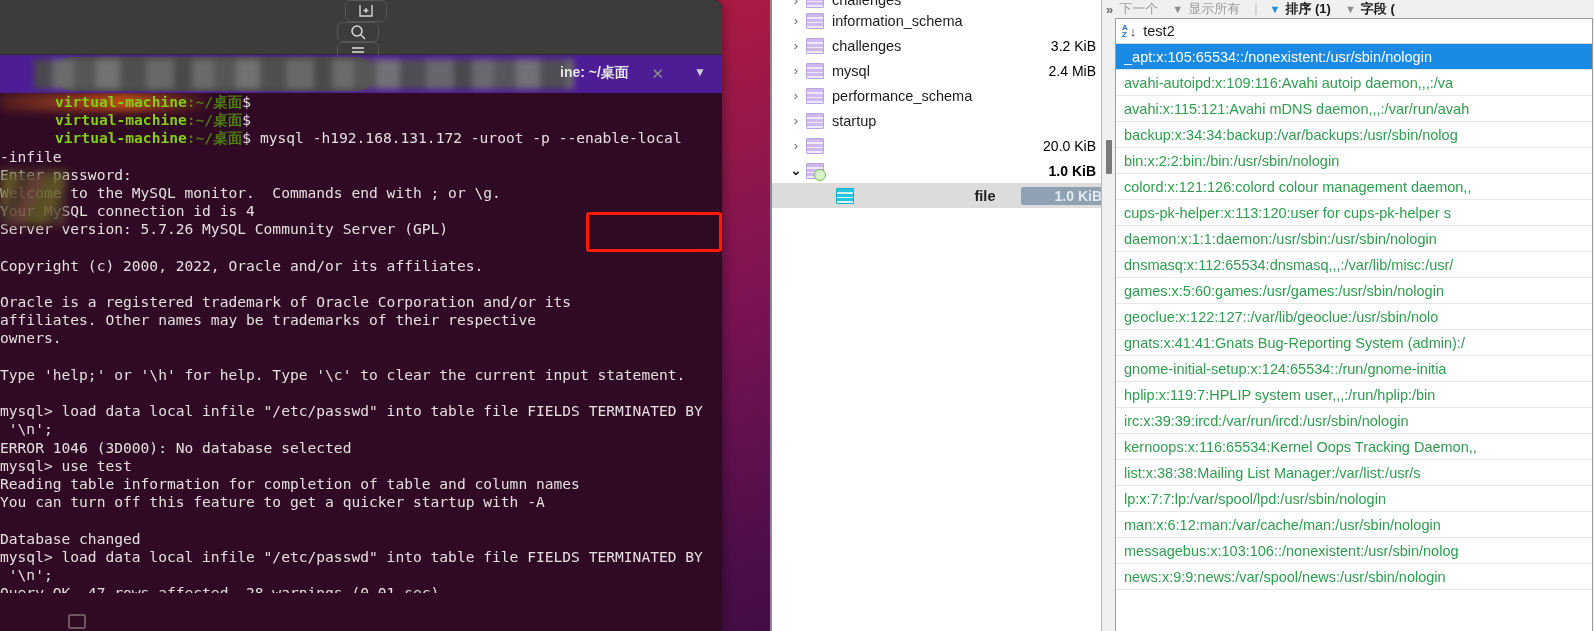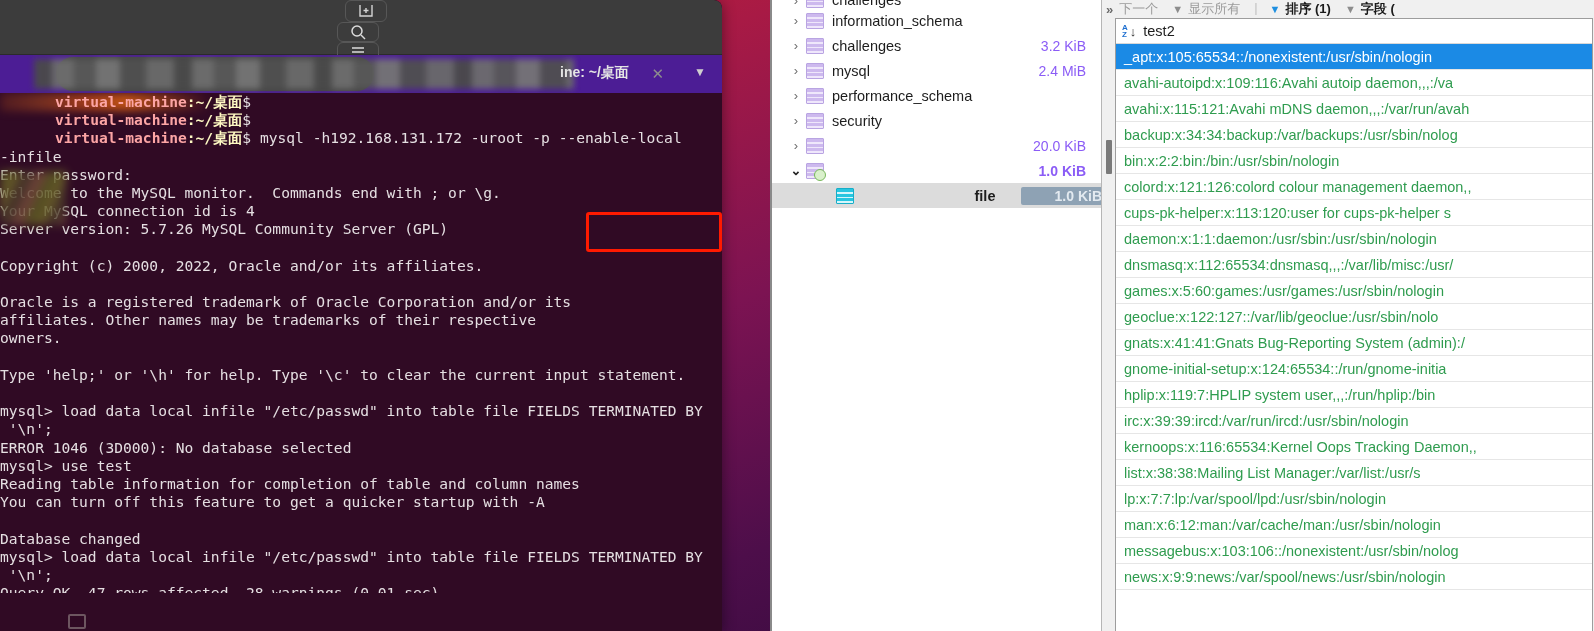--- a/index.html
+++ b/index.html
@@ -147,22 +147,22 @@
   #term-text {
     position: absolute;
     left: 0px; top: 0px;
     color: #e5dfe2;
     font-family: "DejaVu Sans Mono", "Liberation Mono", monospace;
     font-size: 14.6px;
     line-height: 18.2px;
     white-space: pre;
   }
   .tline { display: block; height: 18.2px; }
-  .c-user { color: #fca5a5; font-weight: bold; }
-  .c-path { color: #fef9c3; font-weight: bold; }
+  .c-user { color: #84cc16; font-weight: bold; }
+  .c-path { color: #4d7c0f; font-weight: bold; }
   .c-dollar { color: #e5dfe2; }
   
   #term-blur {
     position: absolute;
     left: 0px; top: 78px;
     width: 66px; height: 54px;
     background:
       repeating-linear-gradient(115deg,#5a5a22 0 10px,#6b6329 10px 20px,#4a3a2a 20px 32px,#734a3a 32px 44px);
     filter: blur(5px);
     opacity: .85;
@@ -254,23 +254,23 @@
     width: 16px; height: 14px;
     margin: 0 8px 0 2px;
     flex: 0 0 16px;
     background: repeating-linear-gradient(180deg,#27c6e0 0 3px,#d6f6fb 3px 4.6px);
     border: 1px solid #17aec8;
     border-radius: 1px;
   }
   .tree-label { flex: 1 1 auto; }
   .tree-size {
     position: absolute;
-    right: 22px;
+    right: 12px;
     font-size: 14px;
-    color: #8b5cf6;
+    color: #000000;
   }
   .tree-row.selected .tree-size {
     background: #8ea2b4;
     color: #e3eaf0;
     padding: 1px 6px 1px 34px;
     border-radius: 2px;
     right: 0px;
   }
 
   
@@ -442,21 +442,21 @@
       <span class="tree-size">2.4 MiB</span>
     </div>
     <div class="tree-row">
       <span class="twisty">›</span>
       <span class="db-icon"></span>
       <span class="tree-label">performance_schema</span>
     </div>
     <div class="tree-row">
       <span class="twisty">›</span>
       <span class="db-icon"></span>
-      <span class="tree-label">security</span>
+      <span class="tree-label">startup</span>
     </div>
     <div class="tree-row">
       <span class="twisty">›</span>
       <span class="db-icon"></span>
       <span class="tree-size">20.0 KiB</span>
     </div>
     <div class="tree-row bold">
       <span class="twisty open">⌄</span>
       <span class="db-icon checked"></span>
       <span class="tree-size">1.0 KiB</span>

